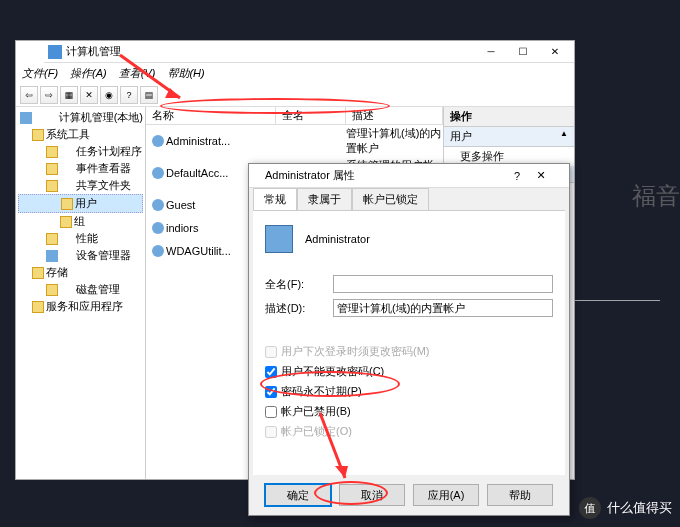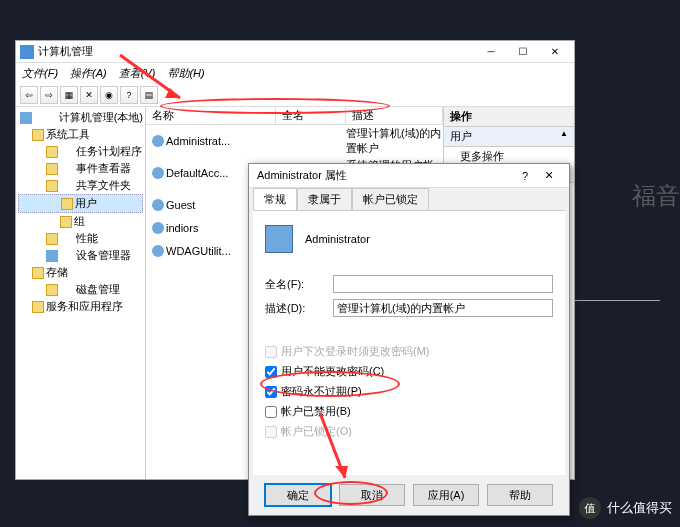--- a/index.html
+++ b/index.html
@@ -2,21 +2,21 @@
 <html><head>
 <meta charset="utf-8">
 <style>
 * { box-sizing: border-box; margin: 0; padding: 0; font-family: "Microsoft YaHei", "Segoe UI", sans-serif; }
 body { width: 680px; height: 527px; background: #1a1d2a; position: relative; overflow: hidden; }
 .bg-deco { position: absolute; right: 0; top: 180px; color: #737373; font-size: 24px; opacity: 0.7; pointer-events: none; }
 .bg-line { position: absolute; right: 20px; top: 300px; width: 200px; height: 1px; background: rgba(255,255,255,0.6); }
 
 
 .main-win { position: absolute; left: 15px; top: 40px; width: 560px; height: 440px; background: #fff; border: 1px solid #aaa; display: flex; flex-direction: column; }
-.titlebar { height: 22px; background: #fff; display: flex; align-items: center; padding: 0 4px; border-bottom: 1px solid #ddd; }
+.titlebar { height: 22px; background: #fff; display: flex; align-items: center; padding: 0 4px; border-bottom: 1px solid #ddd; margin-left: 28px; }
 .titlebar-icon { width: 14px; height: 14px; background: #4a90d9; margin-right: 4px; }
 .titlebar-text { flex: 1; font-size: 11px; }
 .titlebar-btns { display: flex; gap: 2px; }
 .tb-btn { width: 30px; height: 18px; background: #fff; border: none; font-size: 10px; display: flex; align-items: center; justify-content: center; cursor: pointer; }
 
 .menubar { height: 20px; display: flex; align-items: center; padding: 0 4px; font-size: 11px; gap: 8px; font-style: italic; }
 .menu-item { cursor: pointer; padding: 0 2px; }
 
 .toolbar { height: 24px; display: flex; align-items: center; padding: 0 4px; gap: 2px; border-bottom: 1px solid #ddd; }
 .tool-btn { width: 18px; height: 18px; border: 1px solid #ccc; background: linear-gradient(#fff,#eee); cursor: pointer; font-size: 9px; display: flex; align-items: center; justify-content: center; }
@@ -47,21 +47,21 @@
 .u-icon { width: 12px; height: 12px; background: #6fa8dc; border-radius: 50%; display: inline-block; }
 
 .actions-pane { width: 130px; background: #fff; font-size: 11px; }
 .ap-header { background: #f0f0f0; padding: 2px 6px; border-bottom: 1px solid #ccc; font-weight: bold; }
 .ap-section { background: #e8f0fa; padding: 2px 6px; border-bottom: 1px solid #ccc; display: flex; justify-content: space-between; }
 .ap-item { padding: 2px 16px; cursor: pointer; }
 .ap-arrow { font-size: 8px; }
 
 
 .dialog { position: absolute; left: 248px; top: 163px; width: 322px; height: 353px; background: #f0f0f0; border: 1px solid #888; box-shadow: 2px 2px 8px rgba(0,0,0,0.4); display: flex; flex-direction: column; }
-.dlg-title { height: 24px; background: #fff; display: flex; align-items: center; padding: 0 8px; font-size: 11px; border-bottom: 1px solid #ddd; }
+.dlg-title { height: 24px; background: #fff; display: flex; align-items: center; padding: 0 16px; font-size: 11px; border-bottom: 1px solid #ddd; }
 .dlg-title-text { flex: 1; }
 .dlg-help { width: 24px; text-align: center; cursor: pointer; }
 .dlg-close { width: 24px; text-align: center; cursor: pointer; }
 
 .dlg-tabs { height: 22px; display: flex; padding-left: 4px; font-size: 11px; }
 .tab { padding: 3px 10px; background: #fff; border: 1px solid #ccc; border-bottom: none; cursor: pointer; }
 .tab.inactive { background: #f0f0f0; }
 
 .dlg-body { flex: 1; background: #fff; padding: 8px 12px; font-size: 11px; border-top: 1px solid #ccc; margin: 0 4px; }
 .dlg-user-row { display: flex; align-items: center; gap: 12px; padding: 6px 0 16px; }

